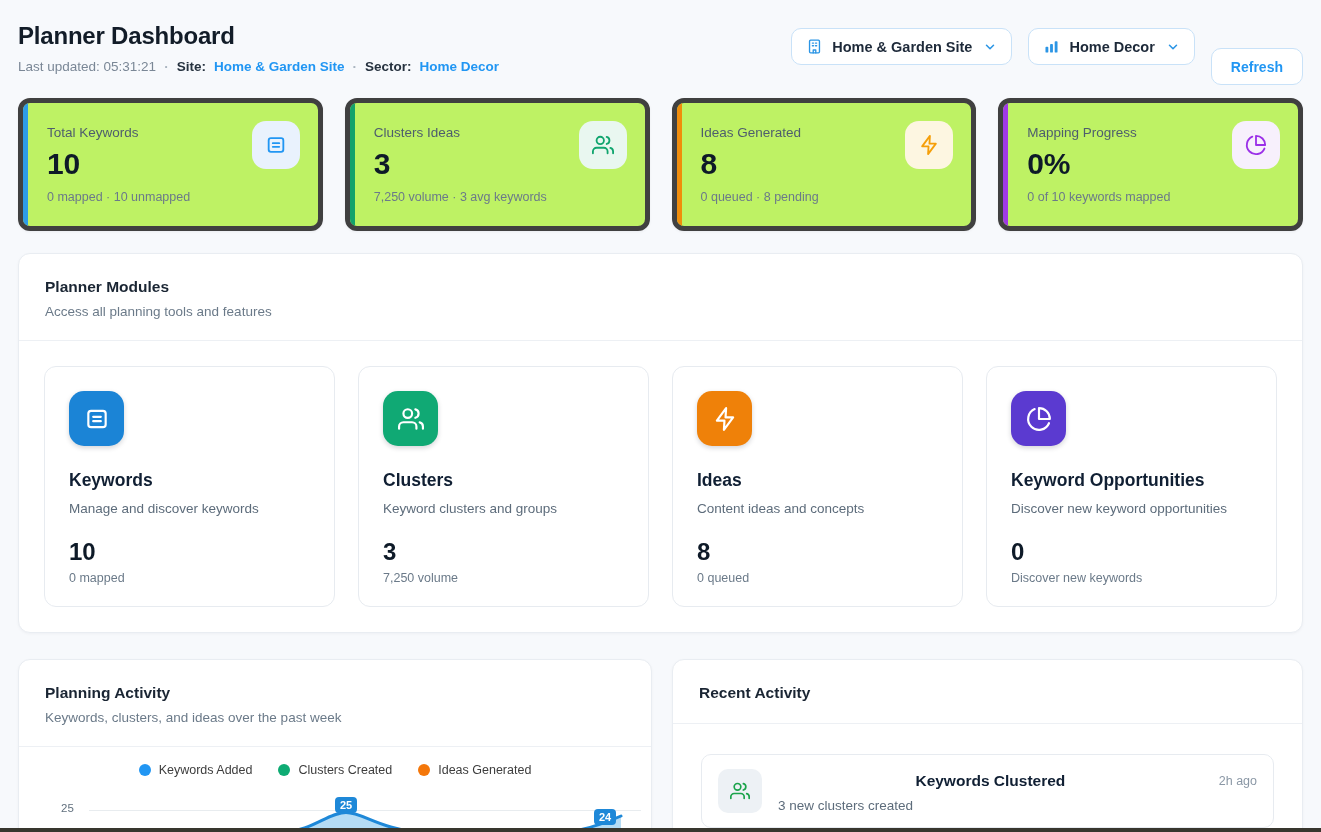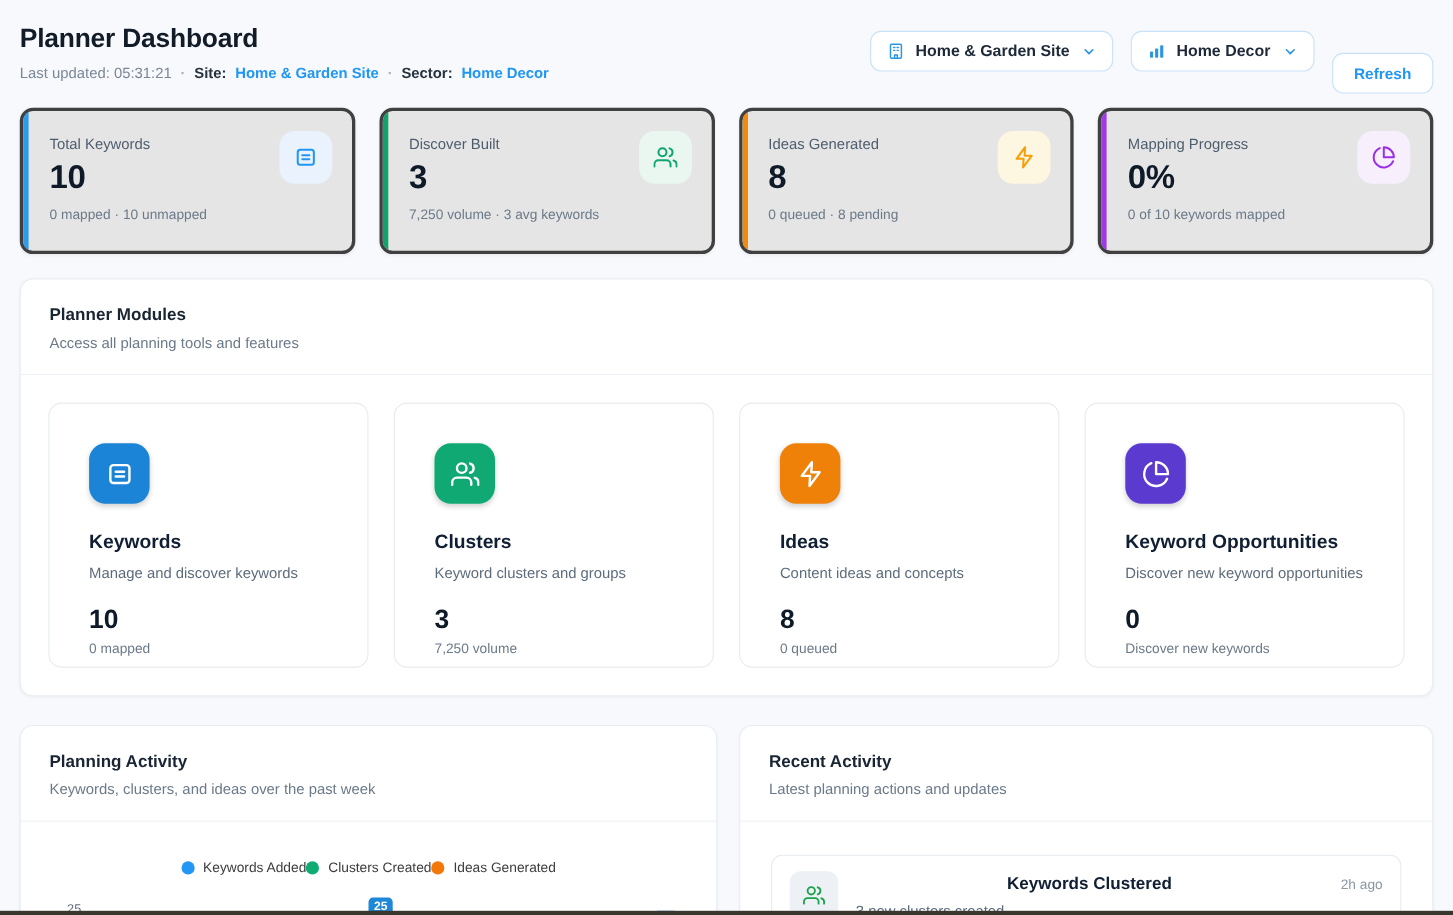--- a/index.html
+++ b/index.html
@@ -29,21 +29,21 @@
     font-family:"Liberation Sans", sans-serif;
   }
   .tb-btn .tb-icon { width:17px; height:17px; color:#2b95e5; display:flex; }
   .tb-btn .chev { width:14px; height:14px; color:#2b95e5; display:flex; margin-left:2px; }
   .tb-btn.refresh { color:#2196f3; padding:0 19px; font-size:14px;margin-top:20px; }
   svg { display:block; width:100%; height:100%; }
 
   
   .stats-row { display:grid; grid-template-columns:repeat(4,1fr); gap:22px; margin-top:13px; }
   .stat-card {
-    position:relative; background:#e5e5e5; border:3px solid #404040; border-radius:12px;
+    position:relative; background:#bef264; border:5px solid #404040; border-radius:12px;
     height:133px; padding:22px 20px 0 24px; overflow:hidden;
     box-shadow:0 1px 3px rgba(16,24,40,.05);
   }
   .accent-stripe { position:absolute; left:0; top:0; bottom:0; width:5px; }
   .stat-label { font-size:13.5px; color:#4e5d6d; }
   .stat-value { font-size:30px; font-weight:800; color:#0e1a28; margin-top:7px; letter-spacing:-.3px; }
   .stat-detail { font-size:12.5px; color:#6b7a89; margin-top:9px; }
   .stat-tile {
     position:absolute; right:18px; top:18px; width:48px; height:48px; border-radius:14px;
     display:flex; align-items:center; justify-content:center;
@@ -61,38 +61,38 @@
   }
   .panel-head { padding:24px 26px 21px; }
   .panel-title { font-size:15.5px; font-weight:700; color:#1a2533; }
   .panel-sub { font-size:13.5px; color:#6b7a89; margin-top:8px; }
   .panel-divider { border-top:1px solid #edf0f4; }
 
   
   .modules-grid { display:grid; grid-template-columns:repeat(4,1fr); gap:23px; padding:25px; }
   .module-card {
     border:1px solid #e7ebf0; border-radius:12px; background:#fff;
-    height:241px; padding:36px; cursor:pointer;
+    height:241px; padding:24px; cursor:pointer;
   }
   .module-icon {
     width:55px; height:55px; border-radius:15px; color:#fff;
     display:flex; align-items:center; justify-content:center;
     box-shadow:0 2px 5px rgba(16,24,40,.18);
   }
   .module-icon .ic { width:26px; height:26px; }
   .module-title { font-size:17.5px; font-weight:800; color:#101f33; margin-top:24px; }
   .module-desc { font-size:13.5px; color:#5d6c7b; margin-top:10px; }
   .module-value { font-size:24px; font-weight:800; color:#0e1a28; margin-top:22px; }
   .module-stat { font-size:12.5px; color:#6b7a89; margin-top:5px; }
 
   
   .bottom-row { display:grid; grid-template-columns:634px 631px; gap:20px; }
   .bottom-panel { margin-top:26px; min-height:400px; }
 
-  .legend-row { display:flex; justify-content:center; margin-top:35px; }
+  .legend-row { display:flex; justify-content:center; gap:26px; margin-top:16px; }
   .legend-item { display:flex; align-items:center; gap:8px; font-size:12.5px; color:#3d3d3d; }
   .legend-dot { width:12px; height:12px; border-radius:50%; }
 
   .chart-area { position:relative; margin-top:22px; height:34px; overflow:visible; }
   .y-tick { position:absolute; left:42px; top:3px; font-size:11.5px; color:#61707e; }
   .gridline { position:absolute; left:70px; width:552px; top:11px; border-top:1.5px solid #e8ecef; }
   .chart-svg { position:absolute; left:0; top:0; width:634px; height:34px; overflow:visible; }
   .pt-badge {
     position:absolute; background:#1e88d8; color:#fff; font-size:11px; font-weight:700;
     padding:2px 5px; border-radius:4px; line-height:1.1;
@@ -190,21 +190,21 @@
               <rect x="4" y="4.5" width="16" height="15" rx="2.5"></rect>
               <line x1="8.5" y1="10" x2="15.5" y2="10"></line>
               <line x1="8.5" y1="14" x2="15.5" y2="14"></line>
             </svg>
           </span>
       </div>
     </div>
 
     <div class="stat-card">
       <div class="accent-stripe" style="background: rgb(19, 162, 107);"></div>
-      <div class="stat-label">Discover Built</div>
+      <div class="stat-label">Clusters Ideas</div>
       <div class="stat-value">3</div>
       <div class="stat-detail">7,250 volume · 3 avg keywords</div>
       <div class="stat-tile tile-green">
         <span class="ic">
             <svg viewBox="0 0 24 24" fill="none" stroke="currentColor" stroke-width="2" stroke-linecap="round" stroke-linejoin="round">
               <path d="M17 21v-2a4 4 0 0 0-4-4H5a4 4 0 0 0-4 4v2"></path>
               <circle cx="9" cy="7" r="4"></circle>
               <path d="M23 21v-2a4 4 0 0 0-3-3.87"></path>
               <path d="M16 3.13a4 4 0 0 1 0 7.75"></path>
             </svg>
@@ -349,21 +349,20 @@
           <path d="M540,34 C562,32.5 582,26 602,17" fill="none" stroke="#1e88d8" stroke-width="3" stroke-linecap="round"></path>
         </svg>
         <span class="pt-badge badge-25">25</span>
         <span class="pt-badge badge-24">24</span>
       </div>
     </div>
 
     <div class="panel bottom-panel">
       <div class="panel-head">
         <div class="panel-title">Recent Activity</div>
-        <div class="panel-sub">Latest planning actions and updates</div>
       </div>
       <div class="panel-divider"></div>
 
       <div class="activity-list">
         <div class="activity-item">
           <div class="activity-icon">
             <span class="ic">
                 <svg viewBox="0 0 24 24" fill="none" stroke="currentColor" stroke-width="2" stroke-linecap="round" stroke-linejoin="round">
                   <path d="M17 21v-2a4 4 0 0 0-4-4H5a4 4 0 0 0-4 4v2"></path>
                   <circle cx="9" cy="7" r="4"></circle>

